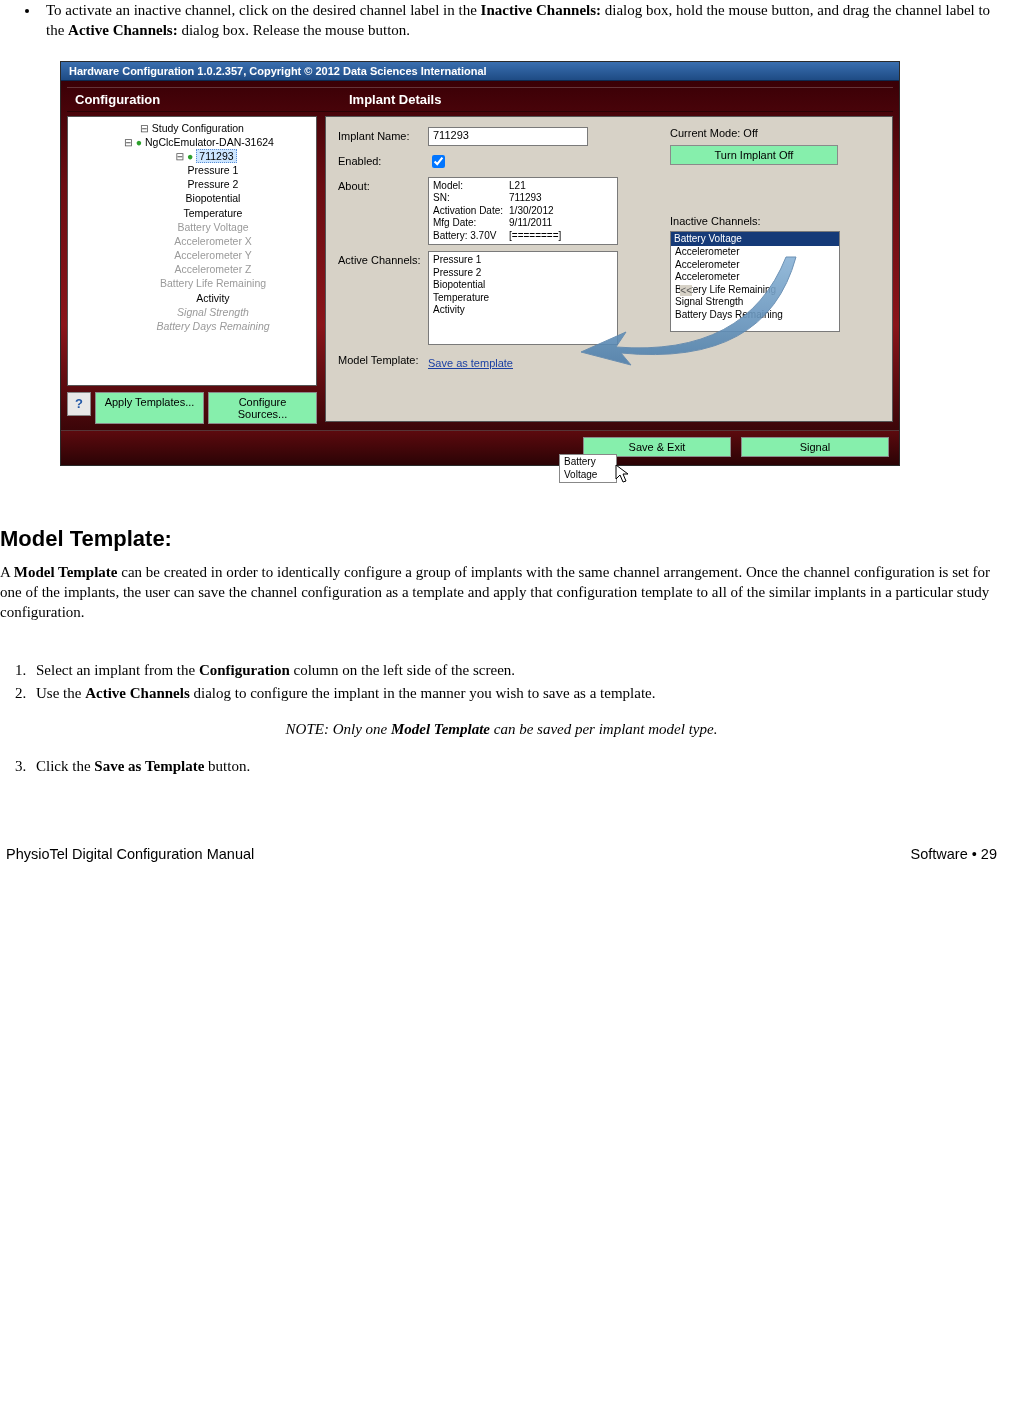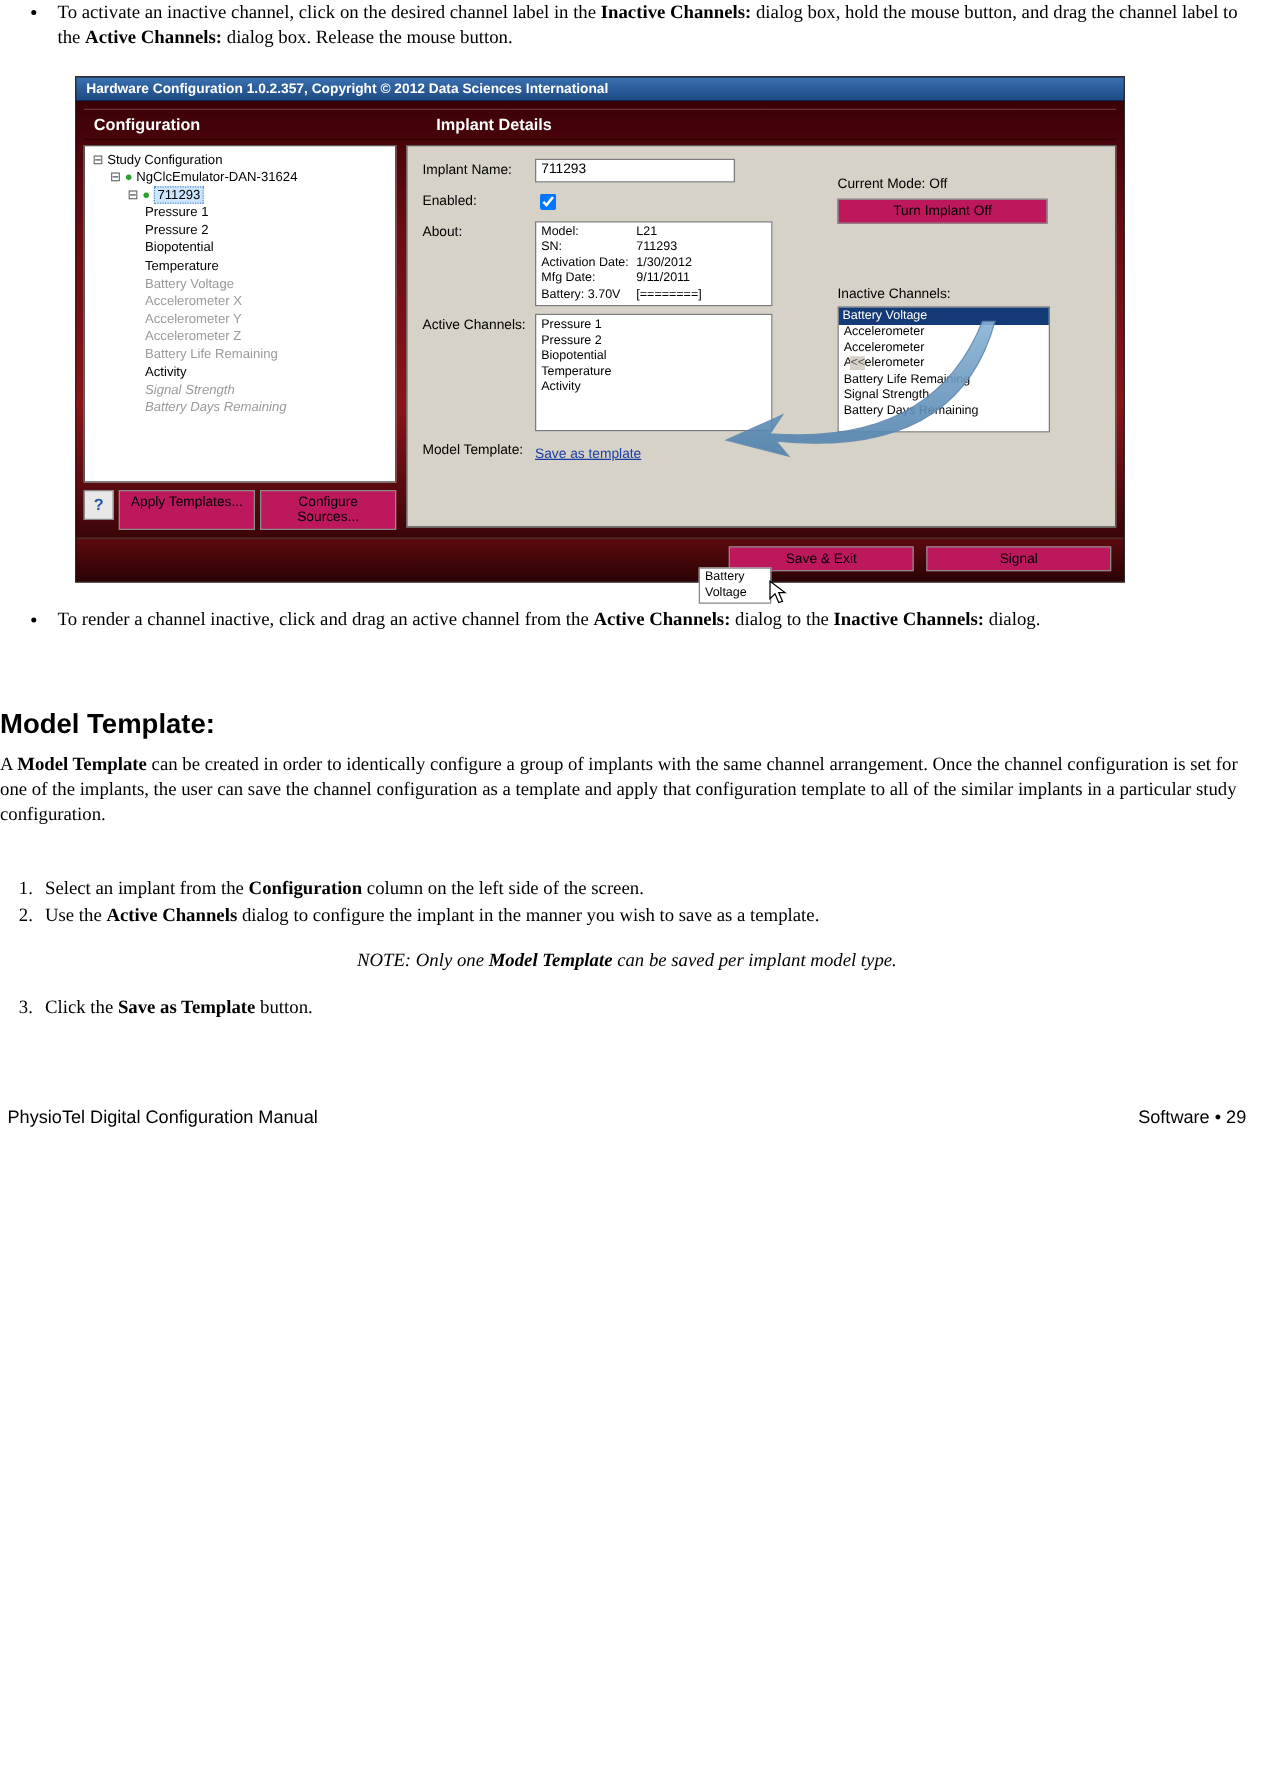--- a/index.html
+++ b/index.html
@@ -96,20 +96,21 @@
   .hw-headerrow .hw-colheader:first-child { width: 258px; }
   .tree-panel {
     background: #fff;
     color: #000;
     height: 260px;
     border: 1px solid #555;
     padding: 4px 6px;
     line-height: 1.35;
     font-size: 10.5px;
     overflow: hidden;
+    text-align: center;
   }
   .tree-panel .root::before { content: "⊟ "; color:#555; }
   .tree-panel .node::before { content: "⊟ "; color:#555; }
   .tree-panel .dot { color:#2ca02c; }
   .tree-panel .sel { background:#cde6ff; border:1px dotted #5a8ed6; padding:0 2px; }
   .tree-panel ul { list-style:none; margin:0; padding:0 0 0 14px; }
   .tree-panel li { white-space: nowrap; }
   .tree-panel .grey { color:#9a9a9a; }
   .tree-panel .ital { font-style: italic; color:#9a9a9a; }
   .left-btnrow {
@@ -139,25 +140,25 @@
     background:#fff; border:1px solid #7a7a7a; padding:2px 4px; font-size:10px; line-height:1.25; width:180px;
   }
   .about-box table { border-collapse:collapse; }
   .about-box td { padding:0 6px 0 0; white-space:nowrap; }
   .active-box, .inactive-box {
     background:#fff; border:1px solid #7a7a7a; padding:2px 4px; font-size:10px; line-height:1.25; width:180px; height:88px; position:relative;
   }
   .inactive-box { width:160px; height:95px; }
   .inactive-box .selrow { background:#153a78; color:#fff; padding:1px 3px; margin:-2px -4px 0 -4px; }
   .right-col {
-    position:absolute; right:12px; top:24px; width:210px; font-size:11px;
+    position:absolute; right:12px; top:10px; width:210px; font-size:11px;
   }
   .curmode { margin-bottom:6px; }
   .hbtn {
-    background:#be185d; border:1px solid #8a8a8a; padding:3px 8px; font-size:11px; text-align:center; color:#000; cursor:default;
+    background:#86efac; border:1px solid #8a8a8a; padding:3px 8px; font-size:11px; text-align:center; color:#000; cursor:default;
   }
   .hbtn-wide { width:150px; }
   .carrier {
     position:absolute; right:200px; top:168px; background:#d7d2c7; color:#555; font-size:10px;
   }
   .drag-badge {
     position:absolute; left:130px; top:202px; background:#fff; border:1px solid #888; font-size:10px; padding:1px 4px;
   }
   .cursor-arrow {
     position:absolute; left:186px; top:212px; width:16px; height:20px;
@@ -339,25 +340,20 @@
         </div>
       </div>
     </div>
     <div class="bottom-btns">
       <div class="hbtn">Save &amp; Exit</div>
       <div class="hbtn">Signal</div>
     </div>
   </div>
 </div>
 
-<ul class="bullet">
-  <li>
-    <span>To render a channel inactive, click and drag an active channel from the </span><b>Active Channels:</b><span> dialog to the </span><b>Inactive Channels:</b><span> dialog.</span>
-  </li>
-</ul>
 
 <div class="section-heading">Model Template:</div>
 
 <p class="body-para">
   <span>A </span><b>Model Template</b><span> can be created in order to identically configure a group of implants with the same channel arrangement.  Once the channel configuration is set for one of the implants, the user can save the channel configuration as a template and apply that configuration template to all of the similar implants in a particular study configuration.</span>
 </p>
 
 <div style="height:30px"></div>
 
 <ol class="numbered">

